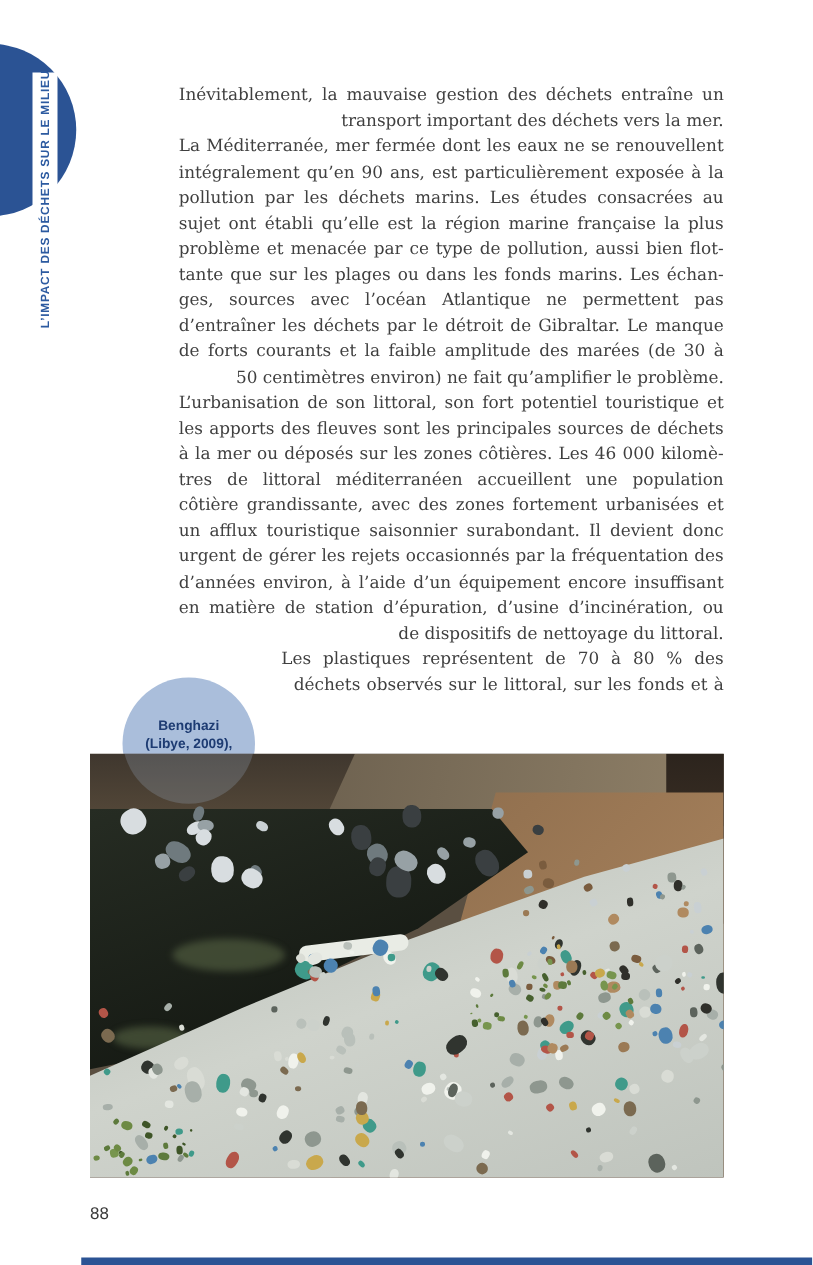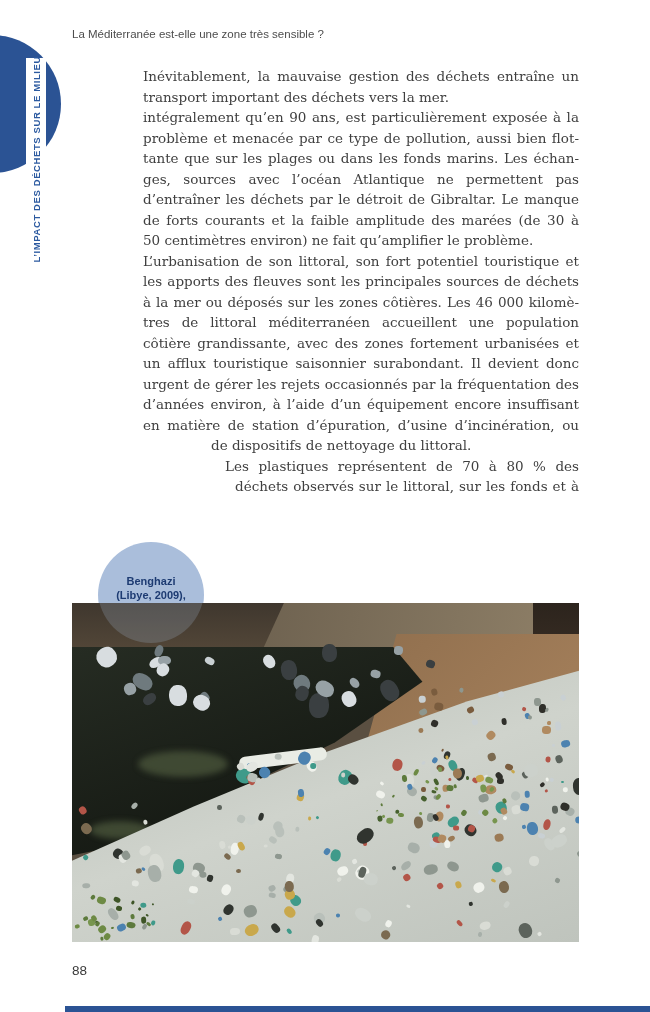--- a/index.html
+++ b/index.html
@@ -24,21 +24,21 @@
   }
   .running-header{
     position:absolute;left:72px;top:28px;font-size:11.5px;color:#4d4d4d;
   }
   
   .article{
     position:absolute;left:143px;top:66px;width:436px;
     font-family:"DejaVu Serif","Liberation Serif",serif;
     font-size:13.5px;color:#3f3f3f;
   }
-  .bline{height:20.5px;line-height:20.5px;text-align:left;overflow:visible;white-space:nowrap;}
+  .bline{height:20.5px;line-height:20.5px;text-align:right;overflow:visible;white-space:nowrap;}
   .bline.just{white-space:normal;text-align:justify;text-align-last:justify;}
   
   .badge{
     position:absolute;left:98px;top:542px;width:106px;height:106px;
     border-radius:50%;background:#aabedb;z-index:1;
     display:flex;flex-direction:column;align-items:center;justify-content:center;
     text-align:center;
   }
   .badge div{font-size:11px;font-weight:bold;color:#1d3b72;line-height:14px;}
   
@@ -75,26 +75,28 @@
 <body>
 
 <div class="page">
 
   <div class="corner-circle"></div>
 
   <div class="side-strip">
     <div class="side-label">L’IMPACT DES DÉCHETS SUR LE MILIEU</div>
   </div>
 
-  <div class="running-header">La Méditerranée est-elle une zone très sensible ?</div>
 
   <div class="article">
       <div class="bline just">Inévitablement, la mauvaise gestion des déchets entraîne un</div>
       <div class="bline">transport important des déchets vers la mer.</div>
+      <div class="bline just">La Méditerranée, mer fermée dont les eaux ne se renouvellent</div>
       <div class="bline just">intégralement qu’en 90 ans, est particulièrement exposée à la</div>
+      <div class="bline just">pollution par les déchets marins. Les études consacrées au</div>
+      <div class="bline just">sujet ont établi qu’elle est la région marine française la plus</div>
       <div class="bline just">problème et menacée par ce type de pollution, aussi bien flot-</div>
       <div class="bline just">tante que sur les plages ou dans les fonds marins. Les échan-</div>
       <div class="bline just">ges, sources avec l’océan Atlantique ne permettent pas</div>
       <div class="bline just">d’entraîner les déchets par le détroit de Gibraltar. Le manque</div>
       <div class="bline just">de forts courants et la faible amplitude des marées (de 30 à</div>
       <div class="bline">50 centimètres environ) ne fait qu’amplifier le problème.</div>
       <div class="bline just">L’urbanisation de son littoral, son fort potentiel touristique et</div>
       <div class="bline just">les apports des fleuves sont les principales sources de déchets</div>
       <div class="bline just">à la mer ou déposés sur les zones côtières. Les 46 000 kilomè-</div>
       <div class="bline just">tres de littoral méditerranéen accueillent une population</div>

